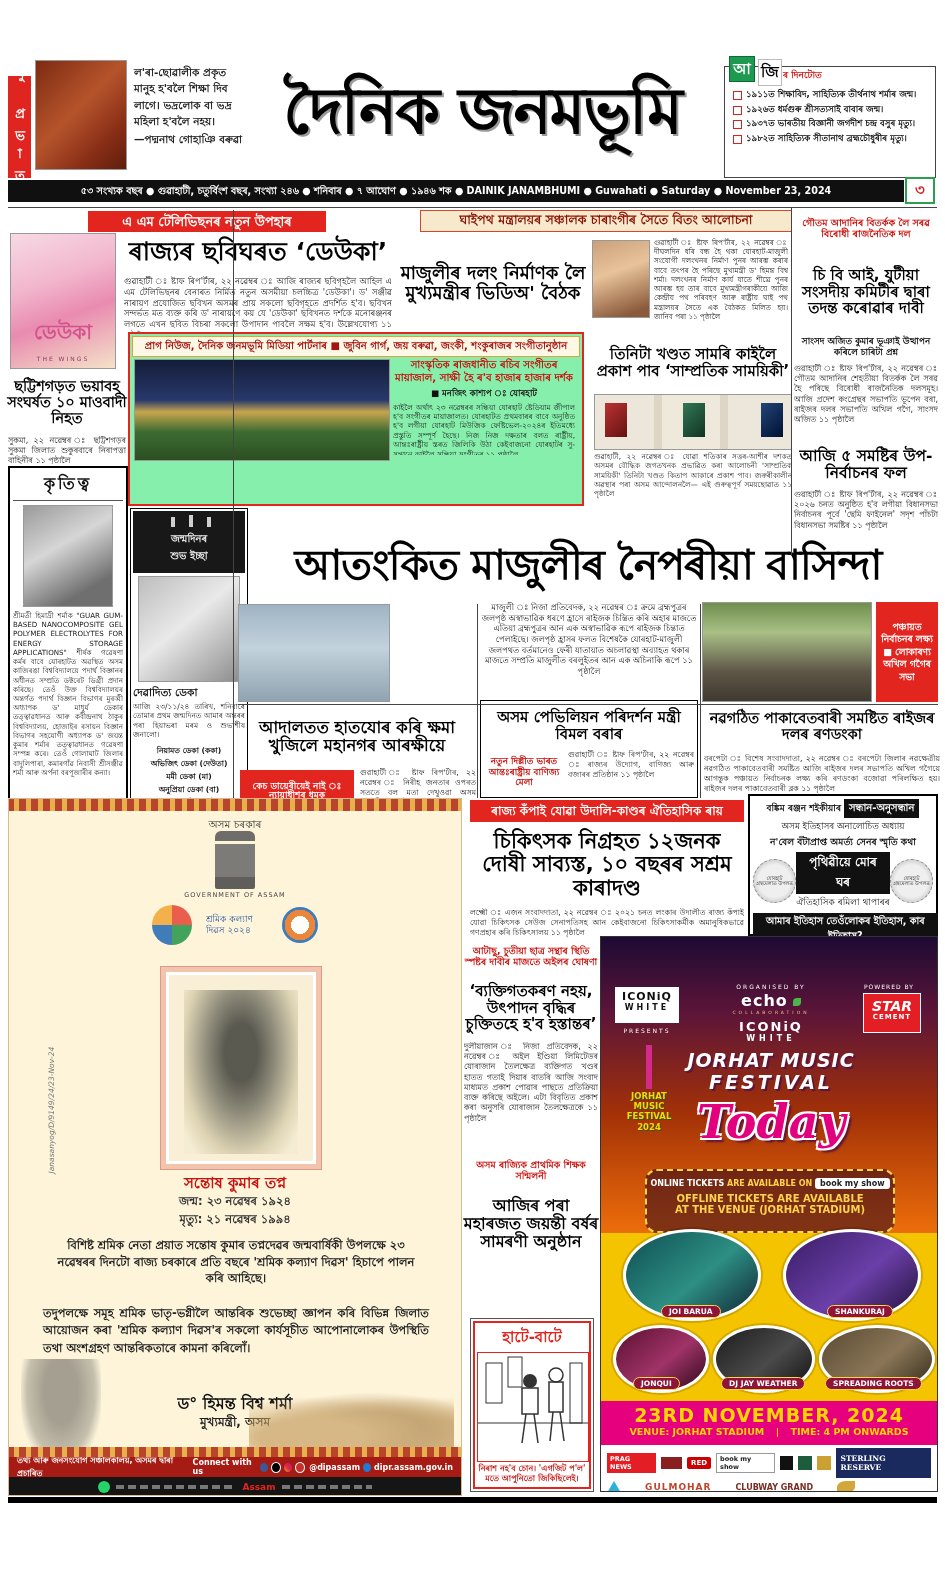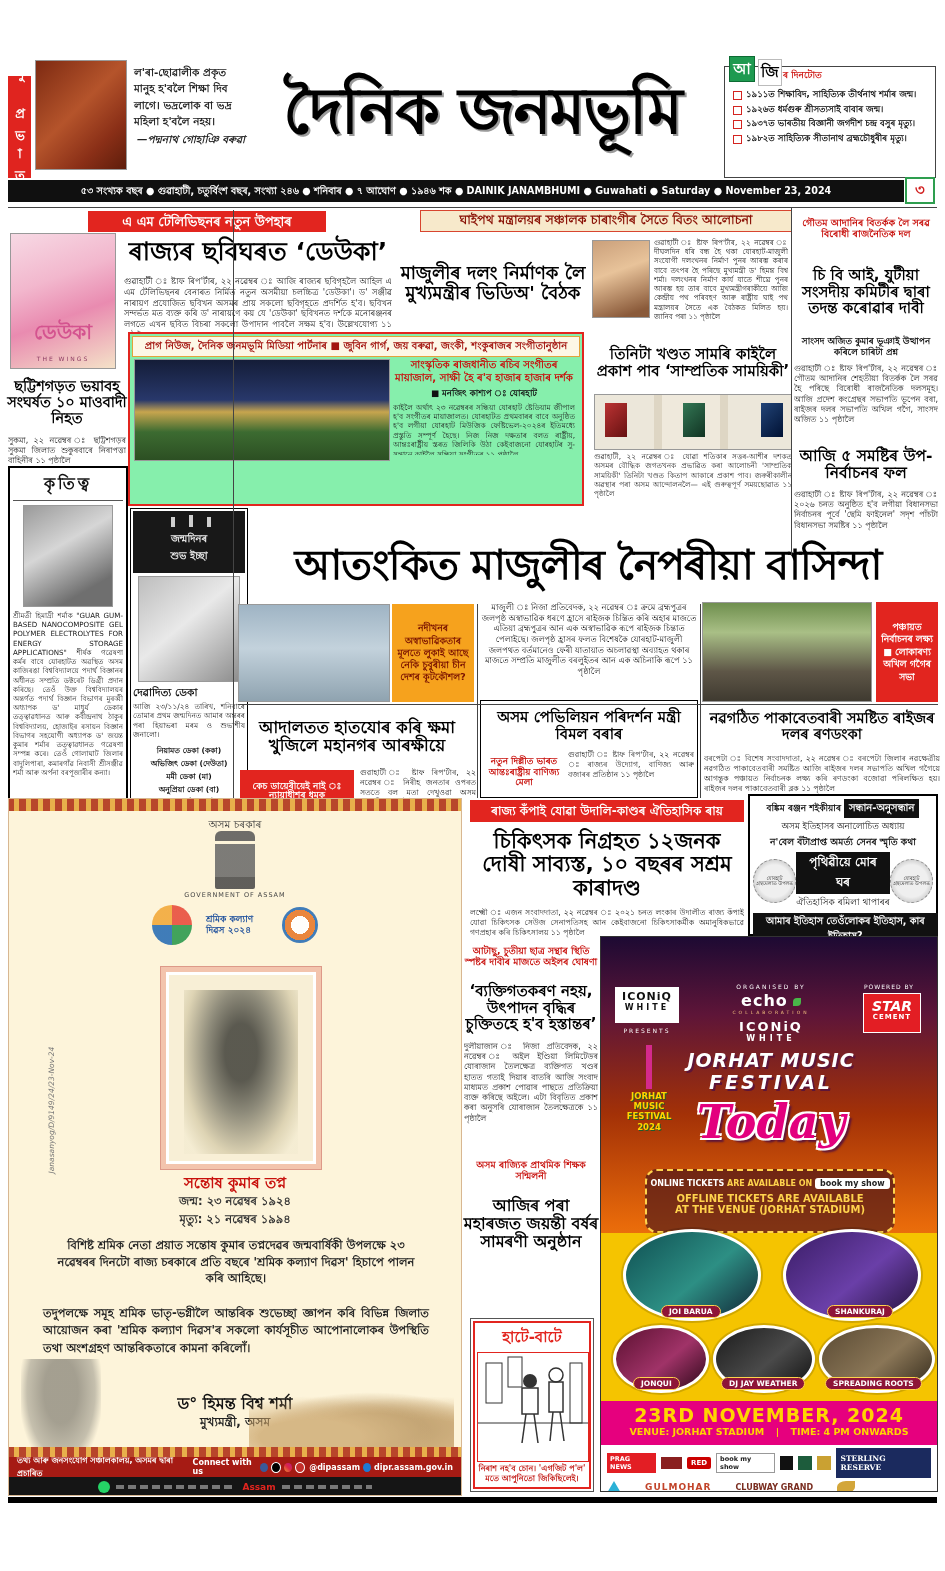--- a/index.html
+++ b/index.html
@@ -26,21 +26,21 @@
 </head>
 <body>
 
 <div id="canvas">
 
   <div class="abs" style="left:8px;top:76px;width:23px;height:102px;background:#e0241f;color:#fff;font-weight:bold;font-size:13px;
               writing-mode:vertical-rl;text-orientation:upright;display:flex;align-items:center;justify-content:center;letter-spacing:4px;">সুপ্ৰভাত</div>
   <div class="abs ph" style="left:35px;top:60px;width:92px;height:110px;background:linear-gradient(135deg,#7d2a12,#b5542b 45%,#8a2f17 75%,#5e1d0b);"></div>
   <div class="abs" style="left:134px;top:64px;width:114px;font-size:10.5px;font-weight:bold;line-height:1.55;color:#222;text-align:left;">
     <span>ল'ৰা-ছোৱালীক প্ৰকৃত মানুহ হ'বলৈ শিক্ষা দিব লাগে। ভদ্ৰলোক বা ভদ্ৰ মহিলা হ'বলৈ নহয়।</span>
-    <div style="text-align:center;margin-top:2px;font-style:italic;">—পদ্মনাথ গোহাঞি বৰুৱা</div>
+    <div style="text-align:left;margin-top:2px;">—পদ্মনাথ গোহাঞি বৰুৱা</div>
   </div>
   <div class="abs" style="left:252px;top:58px;width:460px;height:115px;display:flex;align-items:center;justify-content:center;
               font-size:64px;font-weight:900;letter-spacing:-2px;color:#000;text-shadow:2px 2px 0 #9a9a9a;">দৈনিক জনমভূমি</div>
 
   <div class="abs" style="left:724px;top:66px;width:212px;height:112px;border:1.5px solid #444;background:#fff;">
     <div class="abs" style="left:4px;top:-11px;width:26px;height:26px;background:#1e9a50;color:#fff;font-size:15px;font-weight:bold;
                 display:flex;align-items:center;justify-content:center;border:1px solid #0c6b33;">আ</div>
     <div class="abs" style="left:33px;top:-8px;font-size:15px;font-weight:900;color:#000;background:#fff;padding:0 2px;border:1px solid #bbb;">জি</div>
     <div class="abs" style="left:58px;top:1px;font-size:9px;font-weight:bold;color:#d01c18;">ৰ দিনটোত</div>
     <div class="abs" style="left:8px;top:22px;width:198px;">
@@ -132,22 +132,20 @@
 
   <div class="abs kick" style="left:794px;top:208px;width:144px;height:40px;font-size:9.5px;">গৌতম আদানিৰ বিতৰ্কক লৈ সৰৱ বিৰোধী ৰাজনৈতিক দল</div>
   <div class="abs hl" style="left:794px;top:250px;width:144px;height:84px;font-size:15px;">চি বি আই, যুটীয়া সংসদীয় কমিটীৰ দ্বাৰা তদন্ত কৰোৱাৰ দাবী</div>
   <div class="abs" style="left:794px;top:336px;width:144px;height:26px;font-size:8.8px;font-weight:bold;text-align:center;line-height:1.25;">সাংসদ অজিত কুমাৰ ভূঞাই উত্থাপন কৰিলে চাৰিটা প্ৰশ্ন</div>
   <div class="abs bd" style="left:794px;top:364px;width:144px;height:76px;font-size:8px;overflow:hidden;">গুৱাহাটী ঃ ষ্টাফ ৰিপ'ৰ্টাৰ, ২২ নৱেম্বৰ ঃ গৌতম আদানিৰ শেহতীয়া বিতৰ্কক লৈ সৰৱ হৈ পৰিছে বিৰোধী ৰাজনৈতিক দলসমূহ। আজি প্ৰদেশ কংগ্ৰেছৰ সভাপতি ভূপেন বৰা, ৰাইজৰ দলৰ সভাপতি অখিল গগৈ, সাংসদ অজিত   ১১ পৃষ্ঠালৈ</div>
   <div class="abs hl" style="left:794px;top:442px;width:144px;height:46px;font-size:15.5px;">আজি ৫ সমষ্টিৰ উপ-নিৰ্বাচনৰ ফল</div>
   <div class="abs bd" style="left:794px;top:490px;width:144px;height:66px;font-size:8px;overflow:hidden;">গুৱাহাটী ঃ ষ্টাফ ৰিপ'ৰ্টাৰ, ২২ নৱেম্বৰ ঃ ২০২৬ চনত অনুষ্ঠিত হ'ব লগীয়া বিধানসভা নিৰ্বাচনৰ পূৰ্বে 'ছেমি ফাইনেল' সদৃশ পাঁচটা বিধানসভা সমষ্টিৰ   ১১ পৃষ্ঠালৈ</div>
 
   <div class="abs hl" style="left:238px;top:534px;width:700px;height:64px;font-size:41px;font-weight:900;letter-spacing:-1px;">আতংকিত মাজুলীৰ নৈপৰীয়া বাসিন্দা</div>
   <div class="abs ph" style="left:238px;top:604px;width:152px;height:98px;background:linear-gradient(180deg,#9fb4c4 0%,#c3d2dc 45%,#8fa3b0 100%);"></div>
-  <div class="abs" style="left:392px;top:604px;width:82px;height:98px;background:#f6a21d;color:#7a1200;font-size:9.4px;font-weight:bold;
-              display:flex;align-items:center;justify-content:center;text-align:center;padding:3px;line-height:1.3;">নদীখনৰ অস্বাভাৱিকতাৰ মূলতে লুকাই আছে নেকি চুবুৰীয়া চীন দেশৰ কূটকৌশল?</div>
   <div class="abs" style="left:480px;top:602px;width:218px;height:100px;font-size:8.2px;line-height:1.3;text-align:center;overflow:hidden;">মাজুলী ঃ নিজা প্ৰতিবেদক, ২২ নৱেম্বৰ ঃ ক্ৰমে ব্ৰহ্মপুত্ৰৰ জলপৃষ্ঠ অস্বাভাৱিক ধৰণে হ্ৰাসে ৰাইজক চিন্তিত কৰি অহাৰ মাজতে এতিয়া ব্ৰহ্মপুত্ৰৰ আন এক অস্বাভাৱিক ৰূপে ৰাইজক চিন্তাত পেলাইছে। জলপৃষ্ঠ হ্ৰাসৰ ফলত বিশেষকৈ যোৰহাট-মাজুলী জলপথত বৰ্তমানেও ফেৰী যাতায়াত অচলাৱস্থা অব্যাহত থকাৰ মাজতে সম্প্ৰতি মাজুলীত বৰলুইতৰ আন এক অচিনাকি ৰূপে   ১১ পৃষ্ঠালৈ</div>
   <div class="abs ph" style="left:702px;top:602px;width:170px;height:100px;background:linear-gradient(180deg,#6f8f4e 0%,#a9bf86 30%,#5e5647 70%,#3f3a30 100%);"></div>
   <div class="abs" style="left:876px;top:602px;width:62px;height:100px;background:#e2251f;color:#fff;font-size:9.2px;font-weight:bold;
               display:flex;align-items:center;justify-content:center;text-align:center;padding:3px;line-height:1.35;">পঞ্চায়ত নিৰ্বাচনৰ লক্ষ্য ■ লোকাৰণ্য অখিল গগৈৰ সভা</div>
 
   <div class="abs hl" style="left:238px;top:708px;width:238px;height:58px;font-size:16.5px;">আদালতত হাতযোৰ কৰি ক্ষমা খুজিলে মহানগৰ আৰক্ষীয়ে</div>
   <div class="abs rib" style="left:240px;top:770px;width:114px;height:42px;font-size:9px;padding:2px;">কেচ ডায়েৰীয়েই নাই ঃ ন্যায়াধীশৰ ধমক</div>
   <div class="abs bd" style="left:360px;top:768px;width:116px;height:52px;font-size:7.7px;overflow:hidden;">গুৱাহাটী ঃ ষ্টাফ ৰিপ'ৰ্টাৰ, ২২ নৱেম্বৰ ঃ নিৰীহ জনতাৰ ওপৰত সততে বল মতা দেখুওৱা অসম আৰক্ষী   ১১ পৃষ্ঠালৈ</div>
 
   <div class="abs" style="left:480px;top:700px;width:218px;height:98px;border:1.5px solid #000;padding:3px;background:#fff;">
@@ -213,21 +211,21 @@
 
   <div class="abs" style="left:8px;top:798px;width:454px;height:698px;background:#fdf4da;border:1px solid #d8b791;overflow:hidden;">
     <div class="deco" style="position:absolute;left:0;top:0;width:100%;height:12px;"></div>
     <div style="position:absolute;top:18px;width:100%;text-align:center;font-size:10.5px;color:#333;">অসম চৰকাৰ</div>
     <div style="position:absolute;top:32px;left:50%;transform:translateX(-50%);width:40px;height:58px;
                 background:linear-gradient(180deg,#555 0 18%,transparent 18% 22%,#666 22% 80%,#444 80% 100%);
                 border-radius:6px 6px 2px 2px;opacity:.85;"></div>
     <div style="position:absolute;top:92px;width:100%;text-align:center;font-size:6.5px;letter-spacing:1px;color:#444;">GOVERNMENT OF ASSAM</div>
     <div style="position:absolute;top:106px;width:100%;display:flex;justify-content:center;align-items:center;gap:14px;">
       <div style="width:40px;height:40px;border-radius:50%;background:conic-gradient(#e84d3d 0 25%,#2d9a4e 25% 50%,#2b6fb5 50% 75%,#f2a93b 75% 100%);opacity:.9;"></div>
-      <div style="font-size:9px;font-weight:bold;color:#1d4f9c;width:62px;line-height:1.25;">শ্ৰমিক কল্যাণ দিৱস ২০২৪</div>
+      <div style="font-size:9px;font-weight:normal;color:#1d4f9c;width:62px;line-height:1.25;">শ্ৰমিক কল্যাণ দিৱস ২০২৪</div>
       <div style="width:36px;height:36px;border-radius:50%;background:radial-gradient(circle,#fff 0 35%,#e87a2b 35% 60%,#2b6fb5 60% 100%);opacity:.9;"></div>
     </div>
     <div style="position:absolute;left:152px;top:168px;width:150px;height:192px;background:#f8efd6;border:5px solid #f3c4ad;outline:1px solid #d98;
                 box-shadow:inset 0 0 0 3px #fff;">
       <div style="position:absolute;left:18px;top:18px;right:18px;bottom:10px;
                   background:radial-gradient(ellipse at 50% 38%,#3f3f38 0 20%,#7b796a 42%,#d9cfae 72%,#f4ecd2 90%);opacity:.85;"></div>
     </div>
     <div style="position:absolute;top:372px;width:100%;text-align:center;font-size:15px;font-weight:900;color:#c8100c;">সন্তোষ কুমাৰ তপ্ন</div>
     <div style="position:absolute;top:394px;width:100%;text-align:center;font-size:11.5px;font-weight:bold;color:#333;">জন্ম: ২৩ নৱেম্বৰ ১৯২৪</div>
     <div style="position:absolute;top:412px;width:100%;text-align:center;font-size:11.5px;font-weight:bold;color:#333;">মৃত্যু: ২১ নৱেম্বৰ ১৯৯৪</div>

